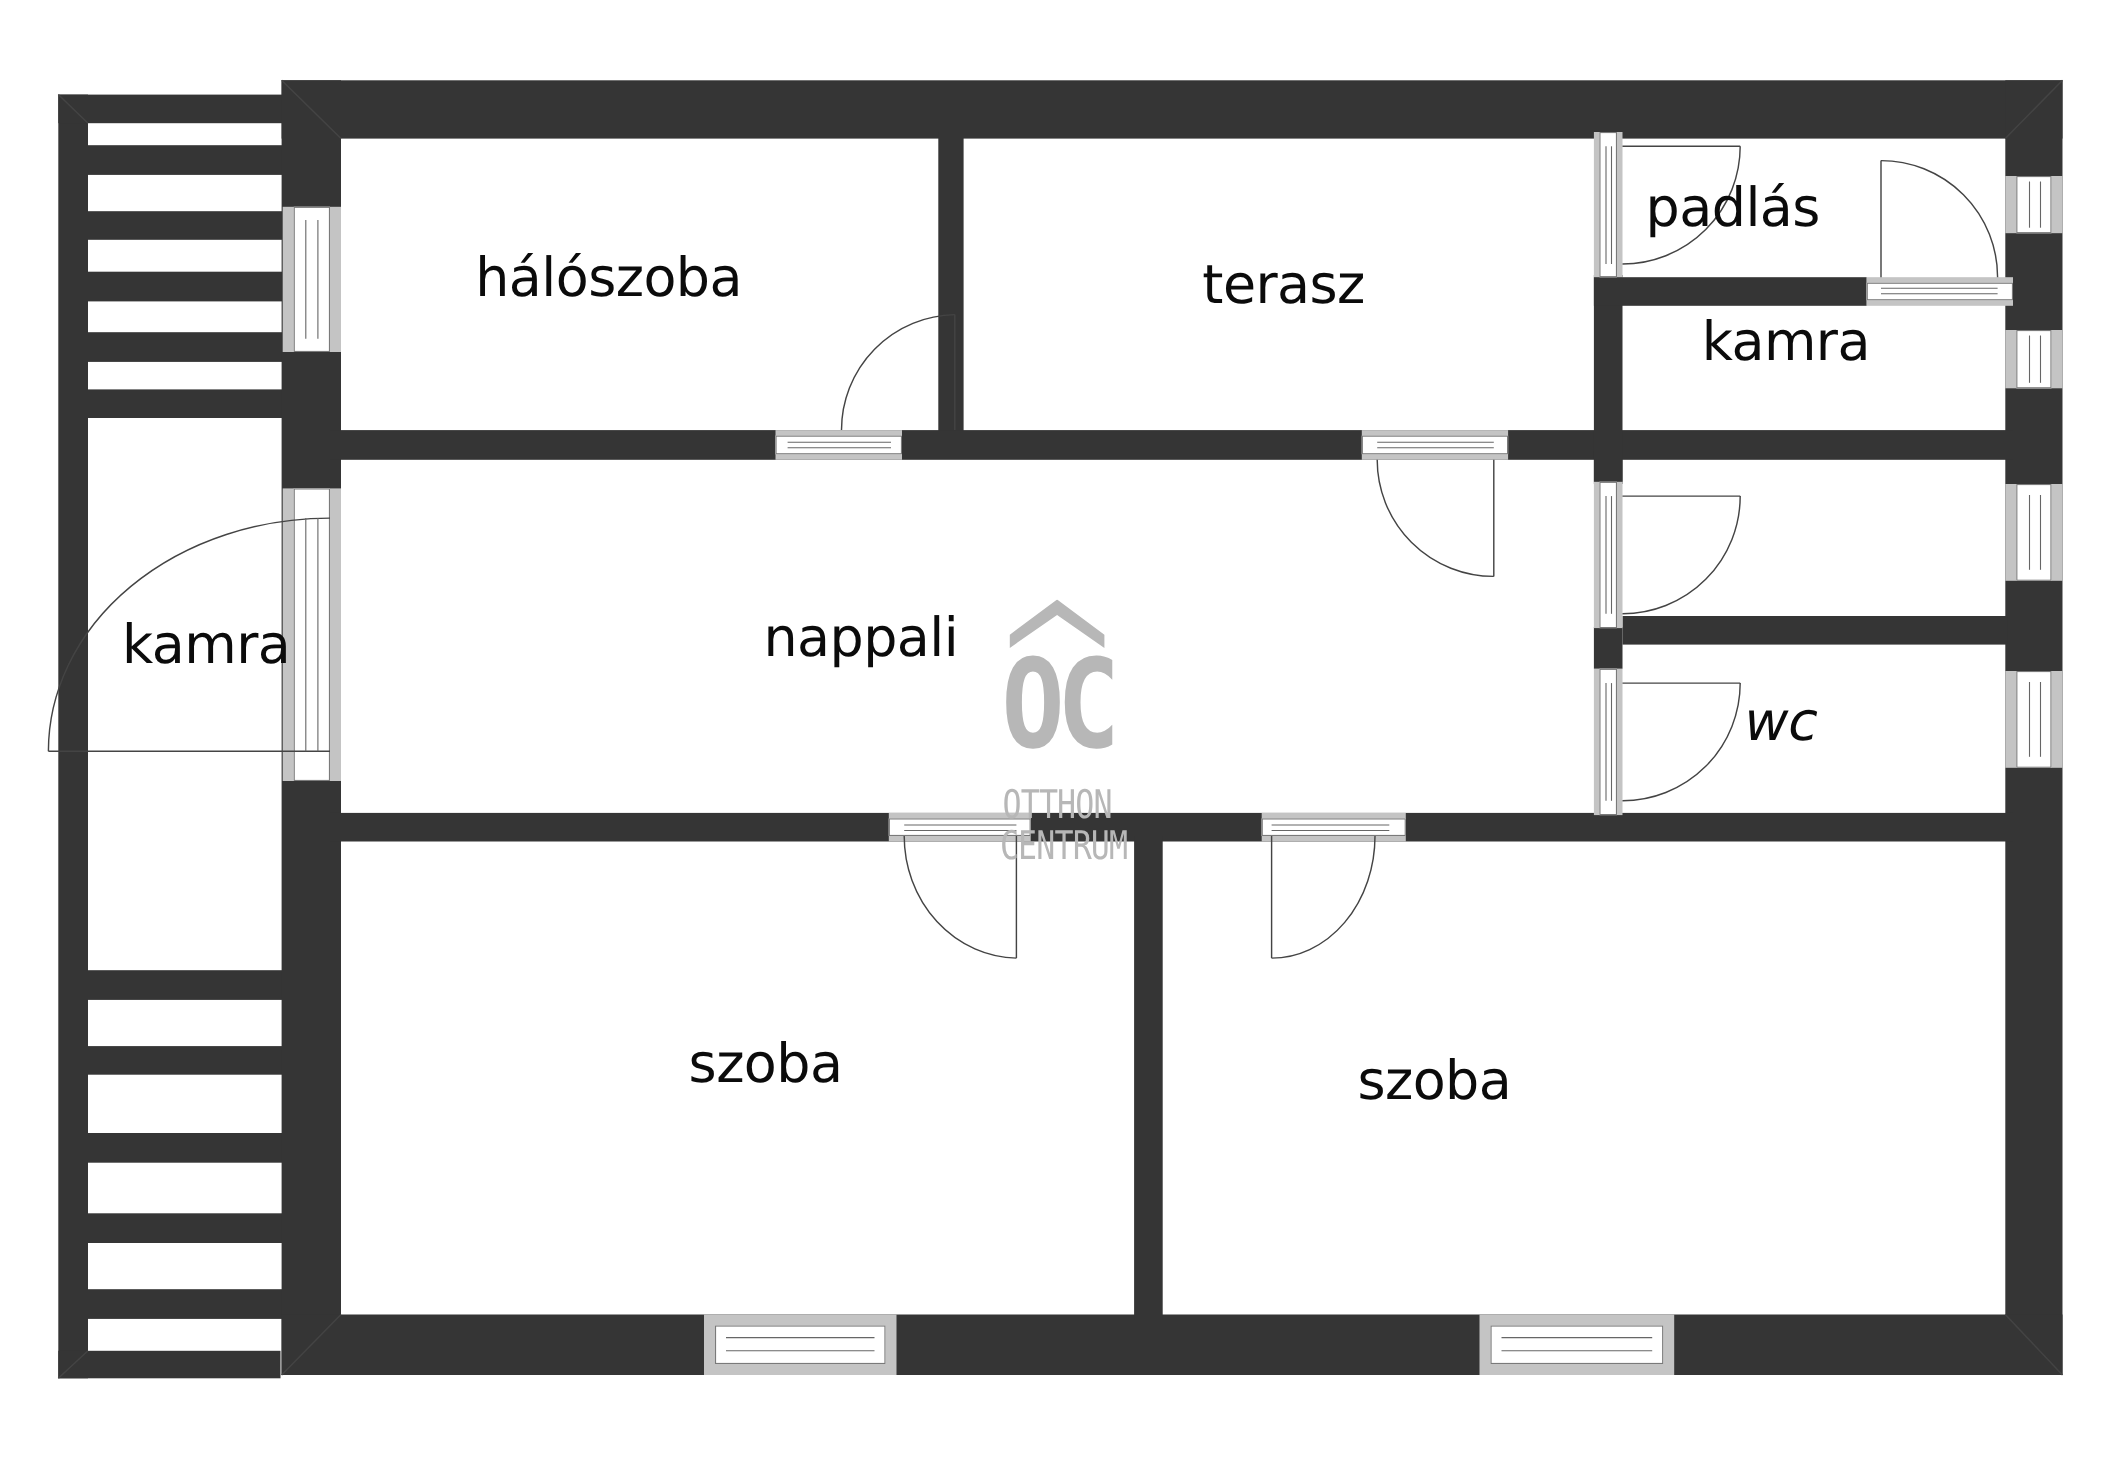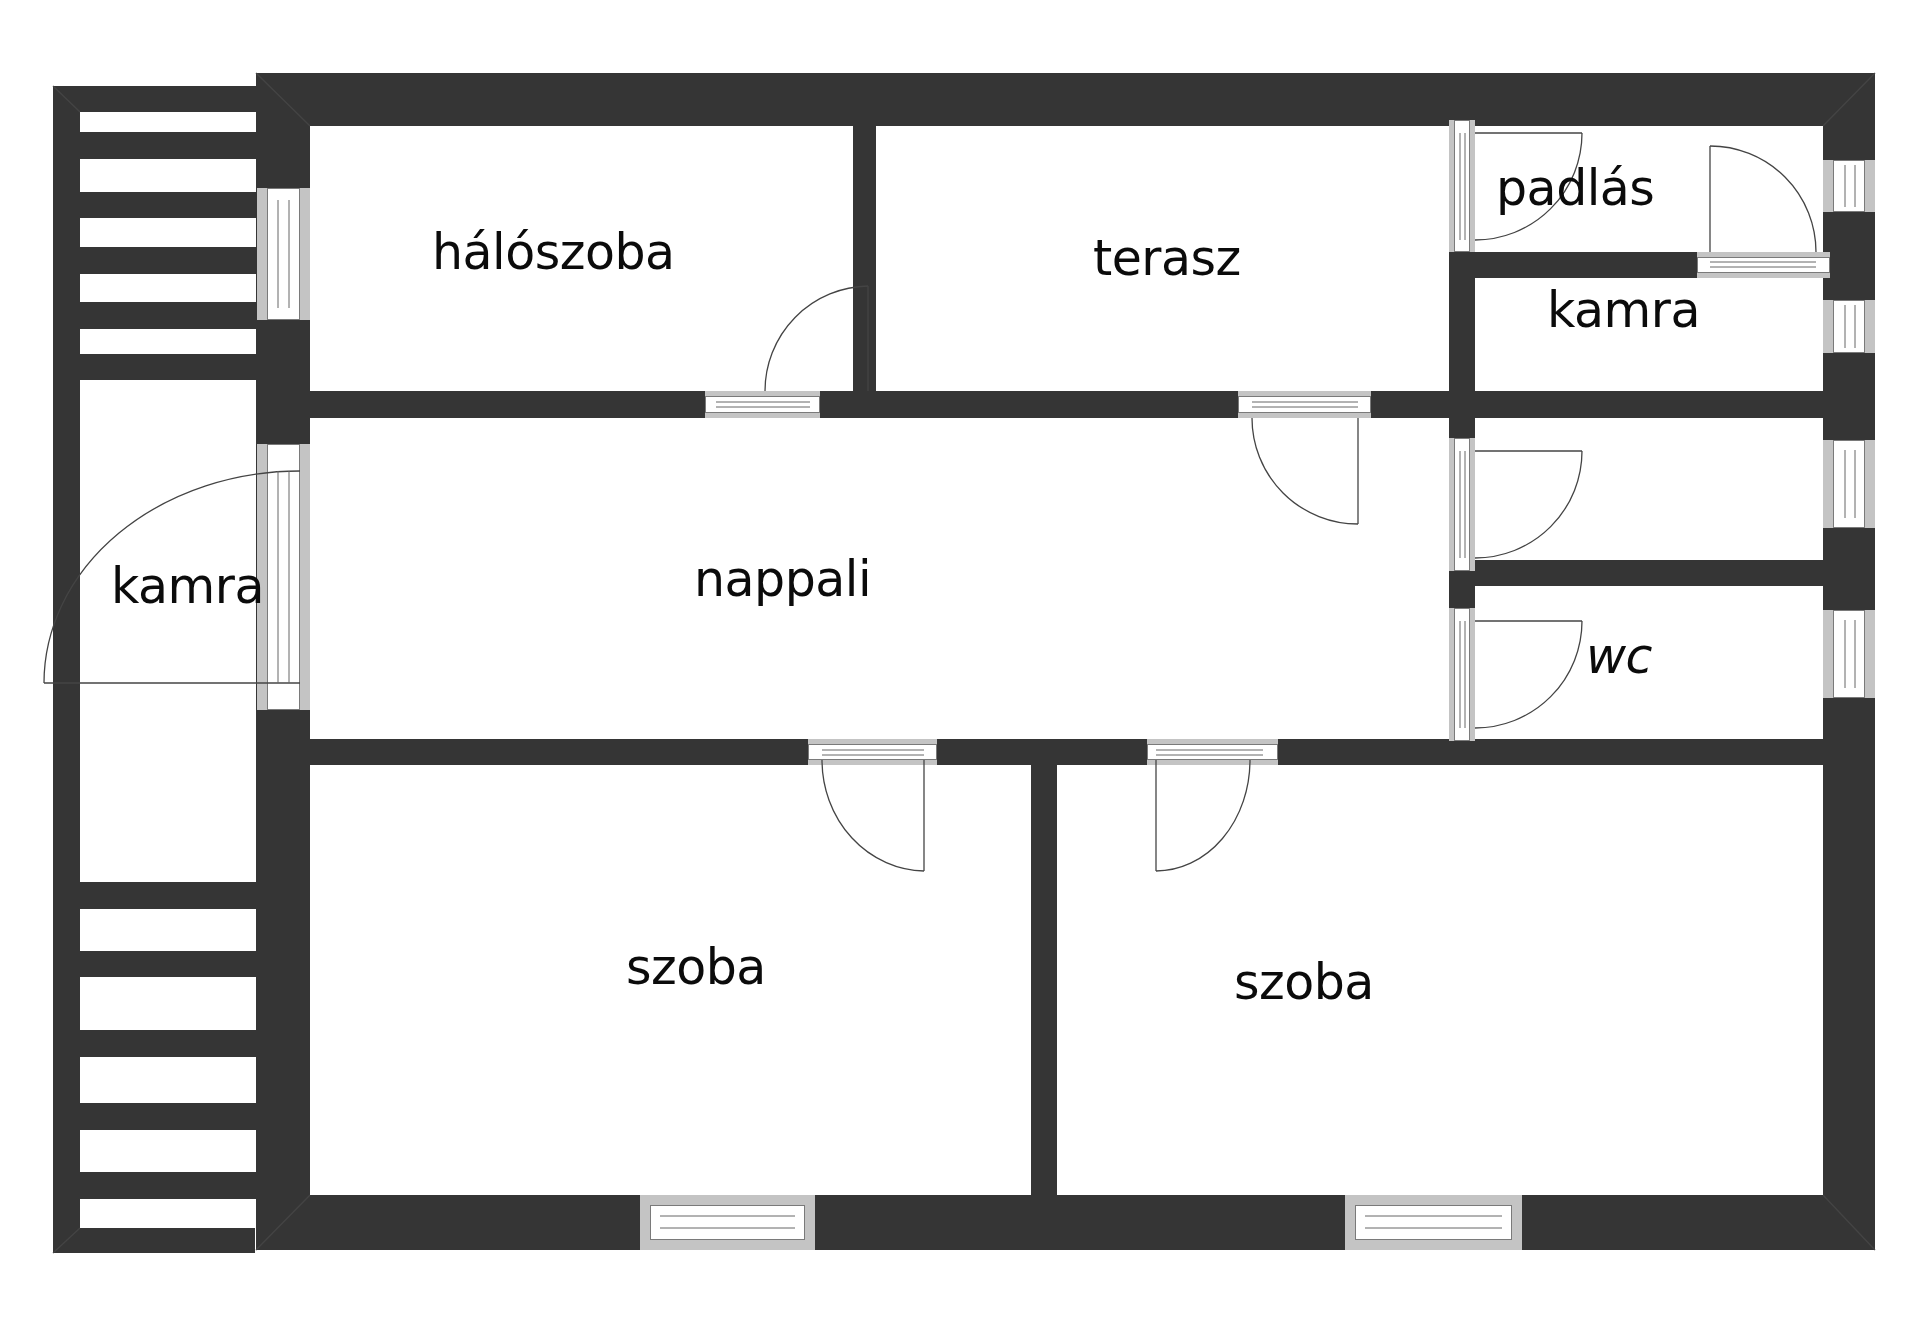--- a/index.html
+++ b/index.html
@@ -174,20 +174,28 @@
         <line x1="1710" y1="267" x2="1816" y2="267"></line>
       <line x1="1460" y1="133" x2="1460" y2="240"></line>
         <line x1="1465" y1="133" x2="1465" y2="240"></line>
       <line x1="1460" y1="451" x2="1460" y2="558"></line>
         <line x1="1465" y1="451" x2="1465" y2="558"></line>
       <line x1="1460" y1="621" x2="1460" y2="728"></line>
         <line x1="1465" y1="621" x2="1465" y2="728"></line>
     </g>
   </svg>
 
+  <div class="logo">
+    <svg width="130" height="45" viewBox="0 0 130 45" style="position:absolute;left:0;top:0;">
+      <polygon points="22,32 65,0 108,32 108,44 65,14 22,44" fill="#b7b7b7"></polygon>
+    </svg>
+    <div class="logo-oc">OC</div>
+    <div class="logo-line" style="top:170px;">OTTHON</div>
+    <div class="logo-line" style="top:207px;">CENTRUM</div>
+  </div>
 
   <div class="room-label" style="left:432px;top:228px;text-align:right;">hálószoba</div>
   <div class="room-label" style="left:1093px;top:234px;">terasz</div>
   <div class="room-label" style="left:1496px;top:164px;">padlás</div>
   <div class="room-label" style="left:1547px;top:286px;">kamra</div>
   <div class="room-label" style="left:1586px;top:632px;font-style:italic;">wc</div>
   <div class="room-label" style="left:694px;top:555px;">nappali</div>
   <div class="room-label" style="left:111px;top:562px;">kamra</div>
   <div class="room-label" style="left:626px;top:943px;">szoba</div>
   <div class="room-label" style="left:1234px;top:958px;">szoba</div>

